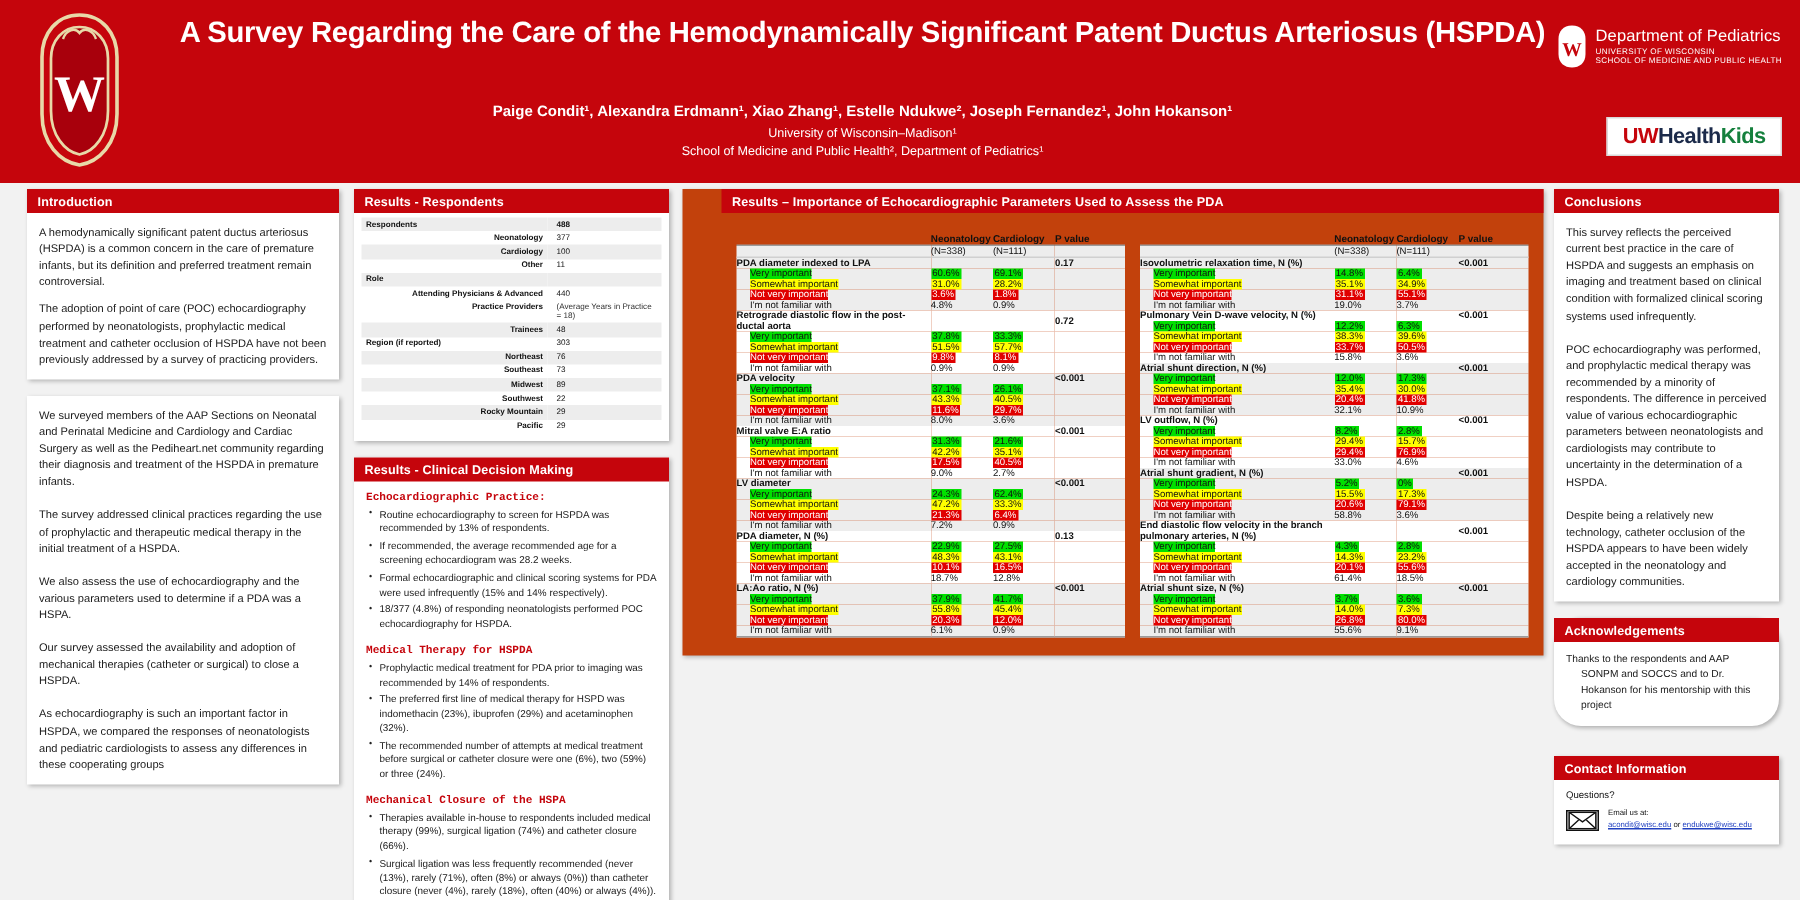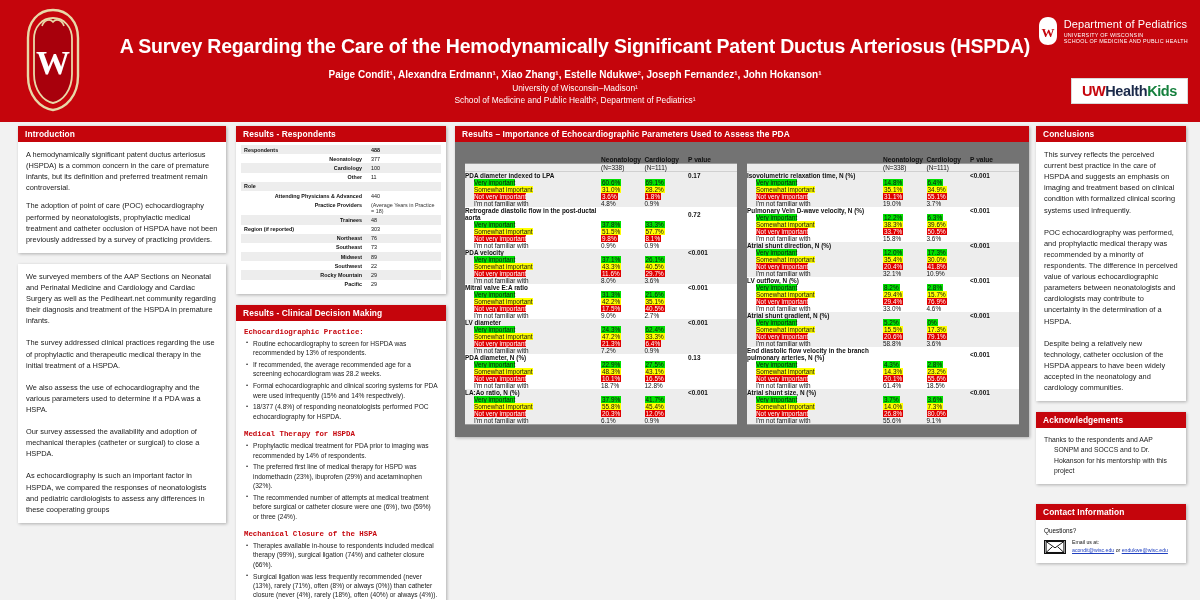--- a/index.html
+++ b/index.html
@@ -17,21 +17,21 @@
     height: 122px;
     background: #c5050c;
     color: #fff;
     overflow: hidden;
   }
   .crest {
     position: absolute; left: 22px; top: 8px;
     width: 62px; height: 104px;
   }
   .title {
-    position: absolute; left: 110px; top: 36px; width: 930px;
+    position: absolute; left: 110px; top: 12px; width: 930px;
     text-align: center;
     font-size: 19.5px; font-weight: bold; letter-spacing: -0.2px;
     line-height: 1.1;
   }
   .authors {
     position: absolute; left: 110px; top: 68px; width: 930px;
     text-align: center;
     font-size: 10px; font-weight: bold; line-height: 1.35;
   }
   .affil {
@@ -99,21 +99,21 @@
   ul.cd-list { list-style: none; margin: 0 0 0 0; padding: 0; }
   ul.cd-list li {
     font-size: 6.6px; line-height: 1.42; color: #1a1a1a;
     padding-left: 9px; position: relative; margin-bottom: 2.5px;
   }
   ul.cd-list li::before {
     content: "\2022"; position: absolute; left: 2px; top: -0.5px; font-size: 6px; color: #222;
   }
 
   
-  .results-panel { background: #737373; box-shadow: 1px 1px 3px rgba(0,0,0,.28); }
+  .results-panel { background: #c2410c; box-shadow: 1px 1px 3px rgba(0,0,0,.28); padding-left: 26px; }
   .results-body { display: flex; padding: 14px 10px 12px 10px; gap: 10px; }
   .half { width: 50%; }
 
   table.par { width: 100%; border-collapse: collapse; }
   table.par td, table.par th { padding: 0; }
   .hdr-row th {
     font-size: 6.6px; font-weight: bold; color: #111;
     border-bottom: 1px solid #9b9b9b; padding: 2px 2px 3px 2px;
     text-align: left; vertical-align: bottom;
   }
@@ -798,21 +798,21 @@
 
       <div class="panel">
         <div class="panel-head">Conclusions</div>
         <div class="panel-body">
           <p class="gap-p">This survey reflects the perceived current best practice in the care of HSPDA and suggests an emphasis on imaging and treatment based on clinical condition with formalized clinical scoring systems used infrequently.</p>
           <p class="gap-p">POC echocardiography was performed, and prophylactic medical therapy was recommended by a minority of respondents. The difference in perceived value of various echocardiographic parameters between neonatologists and cardiologists may contribute to uncertainty in the determination of a HSPDA.</p>
           <p>Despite being a relatively new technology, catheter occlusion of the HSPDA appears to have been widely accepted in the neonatology and cardiology communities.</p>
         </div>
       </div>
 
-      <div class="panel" style="">
+      <div class="panel" style="border-radius:18px;">
         <div class="panel-head">Acknowledgements</div>
         <div class="panel-body ack-body">
           <p class="ind">Thanks to the respondents and AAP SONPM and SOCCS and to Dr. Hokanson for his mentorship with this project</p>
         </div>
       </div>
 
       <div class="panel" style="margin-top:20px;">
         <div class="panel-head">Contact Information</div>
         <div class="panel-body">
           <div class="contact-q">Questions?</div>

